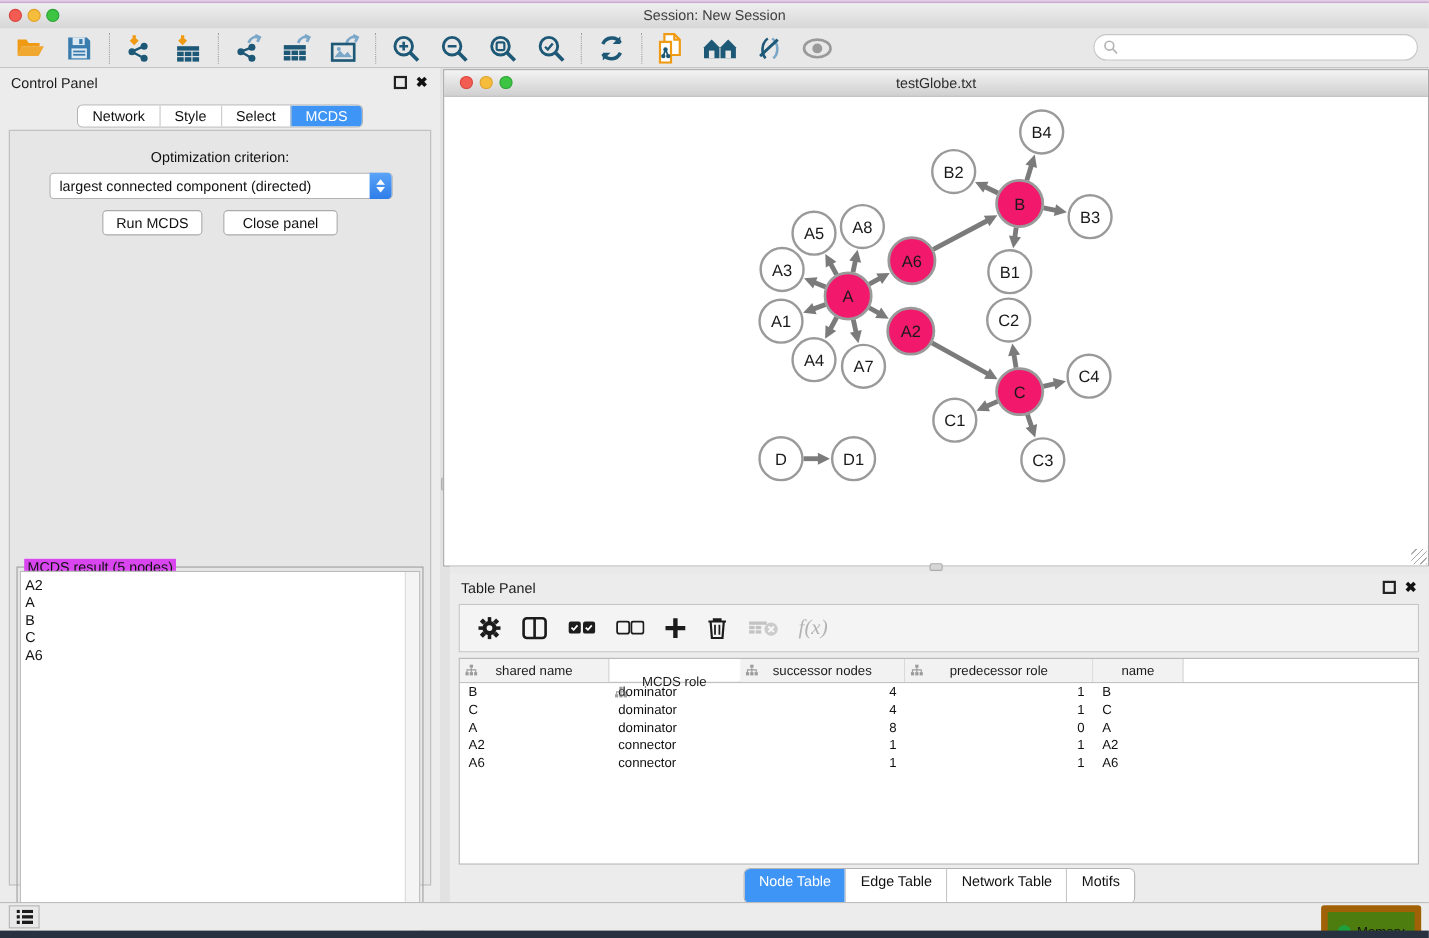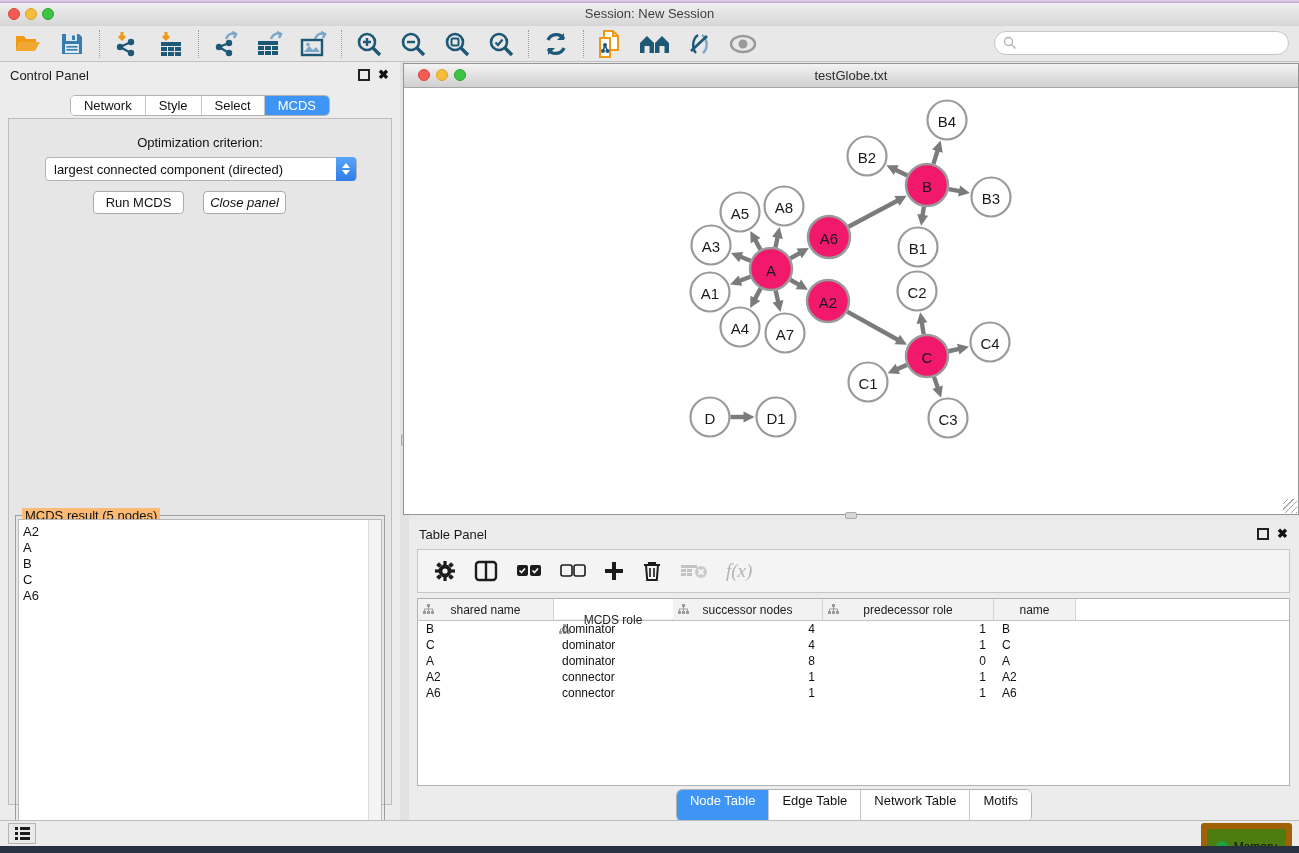--- a/index.html
+++ b/index.html
@@ -37,24 +37,24 @@
   .seg.active { background:#3e95f5; color:#fff; }
 
   #cp-content { position:absolute; left:8px; top:56px; width:384px; height:687px; background:#e6e6e6; border:1px solid #bdbdbd; }
   #opt-label { position:absolute; top:16px; width:100%; text-align:center; font-size:13px; color:#111; }
   #opt-select { position:absolute; left:36px; top:38px; width:312px; height:24px; background:#fff; border:1px solid #b3b3b3; border-radius:4px; font-size:13px; color:#111; display:flex; align-items:center; padding-left:8px; }
   #opt-stepper { position:absolute; right:0; top:-1px; width:20px; height:24px; background:linear-gradient(#5aa4f8,#2e7de9); border-radius:0 4px 4px 0; display:flex; flex-direction:column; align-items:center; justify-content:center; gap:2px; }
   .chev-up { width:0;height:0;border-left:4px solid transparent;border-right:4px solid transparent;border-bottom:5px solid #fff; }
   .chev-dn { width:0;height:0;border-left:4px solid transparent;border-right:4px solid transparent;border-top:5px solid #fff; }
   .cp-btn { position:absolute; top:72px; height:23px; background:#fff; border:1px solid #ababab; border-radius:4px; font-size:13px; color:#111; display:flex; align-items:center; justify-content:center; }
   #run-btn { left:84px; width:91px; }
-  #closep-btn { left:194px; width:83px;font-style:italic; }
+  #closep-btn { left:194px; width:104px; }
 
   #result-group { position:absolute; left:6px; top:396px; width:370px; height:341px; border:1px solid #9e9e9e; }
-  #result-title { position:absolute; top:-8px; left:6px; background:#fdba74; padding:0 3px; font-size:13px; color:#111; }
+  #result-title { position:absolute; top:-8px; left:6px; background:#d946ef; padding:0 3px; font-size:13px; color:#111; }
   #result-list { position:absolute; left:2px; top:3px; right:2px; bottom:2px; background:#fff; border:1px solid #b9b9b9; overflow:hidden; }
   #result-scroll { position:absolute; right:0; top:0; width:13px; height:100%; background:#f4f4f4; border-left:1px solid #dcdcdc; }
   .result-item { font-size:13px; color:#111; line-height:16px; padding-left:4px; }
   #result-list .items { padding-top:4px; }
 
   
   #v-divider { left:400px; top:62px; width:9px; height:758px; background:#e2e2e2; }
   #v-grip { position:absolute; left:1px; top:372px; width:7px; height:12px; background:#cfcfcf; border:1px solid #ababab; border-radius:2px; }
 
   

